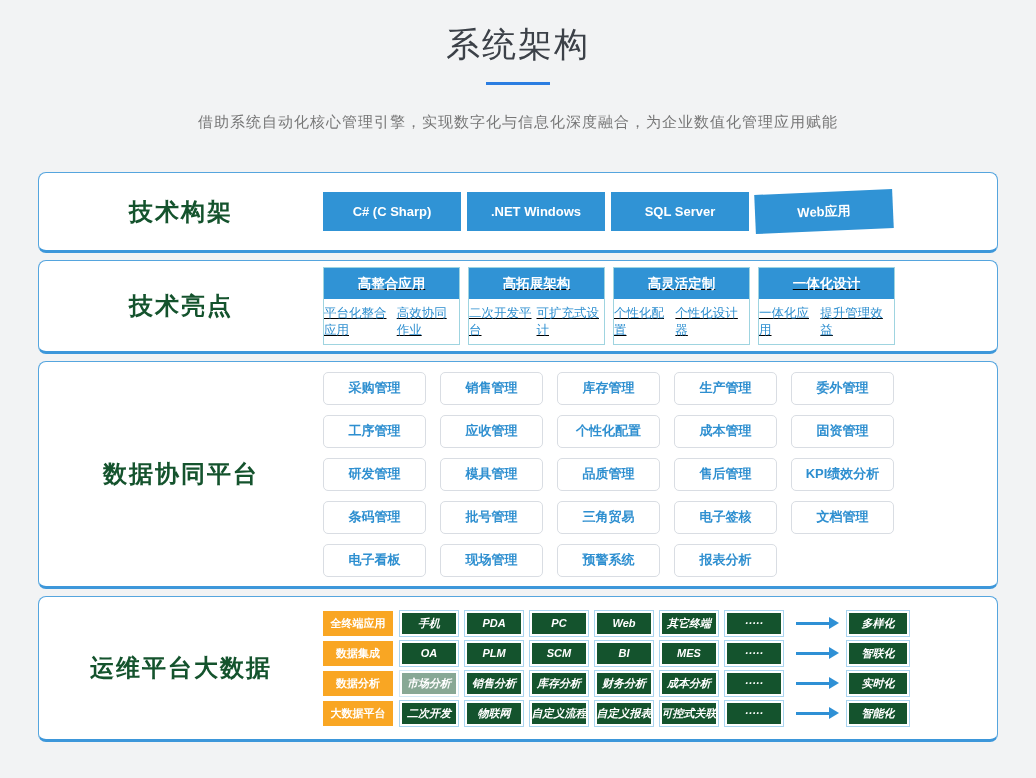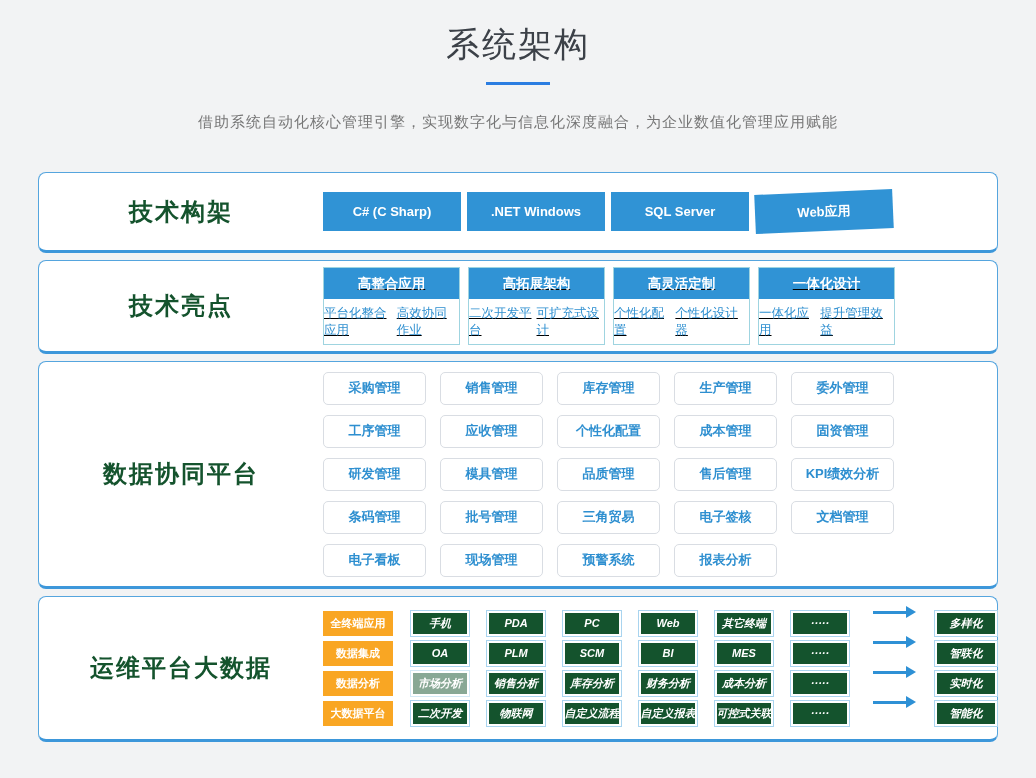--- a/index.html
+++ b/index.html
@@ -74,21 +74,21 @@
     border:1px solid #d9dde3;
     border-radius:5px;
     color:#2e8fd0; font-size:13px; font-weight:bold;
     display:flex; align-items:center; justify-content:center;
     cursor:pointer;
   }
 
   
   .sec-ops { height:146px; }
   .ops-rows { display:flex; flex-direction:column; gap:5px; }
-  .ops-row { display:flex; gap:18px; height:25px; }
+  .ops-row { display:flex; align-items:center; gap:7px; height:25px; }
   .ops-cat {
     width:70px; height:25px;
     background:#f9a623; color:#fff;
     font-size:11px; font-weight:bold;
     display:flex; align-items:center; justify-content:center;
   }
   .ops-item, .ops-result {
     width:58px; height:25px;
     background:#14532d; color:#fff;
     font-size:11px; font-weight:bold;

